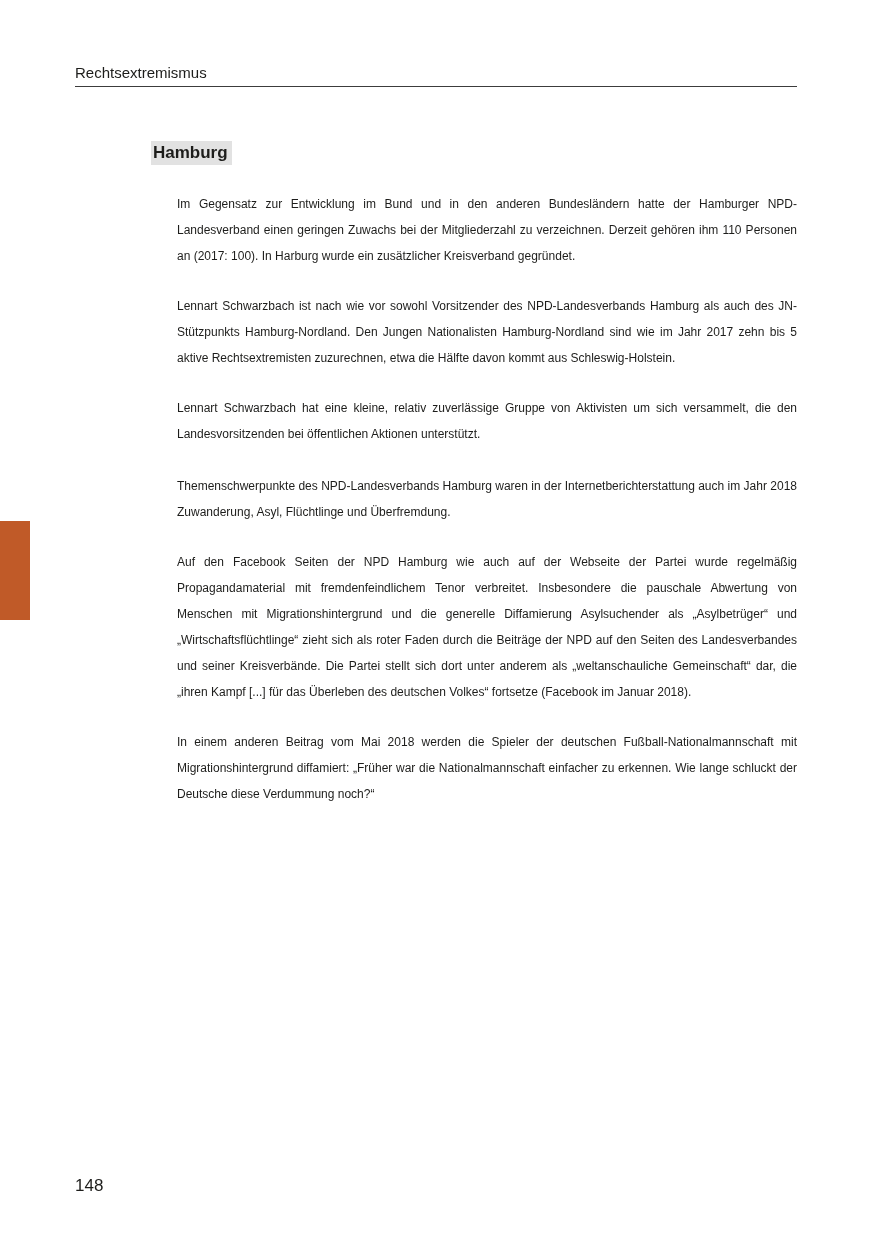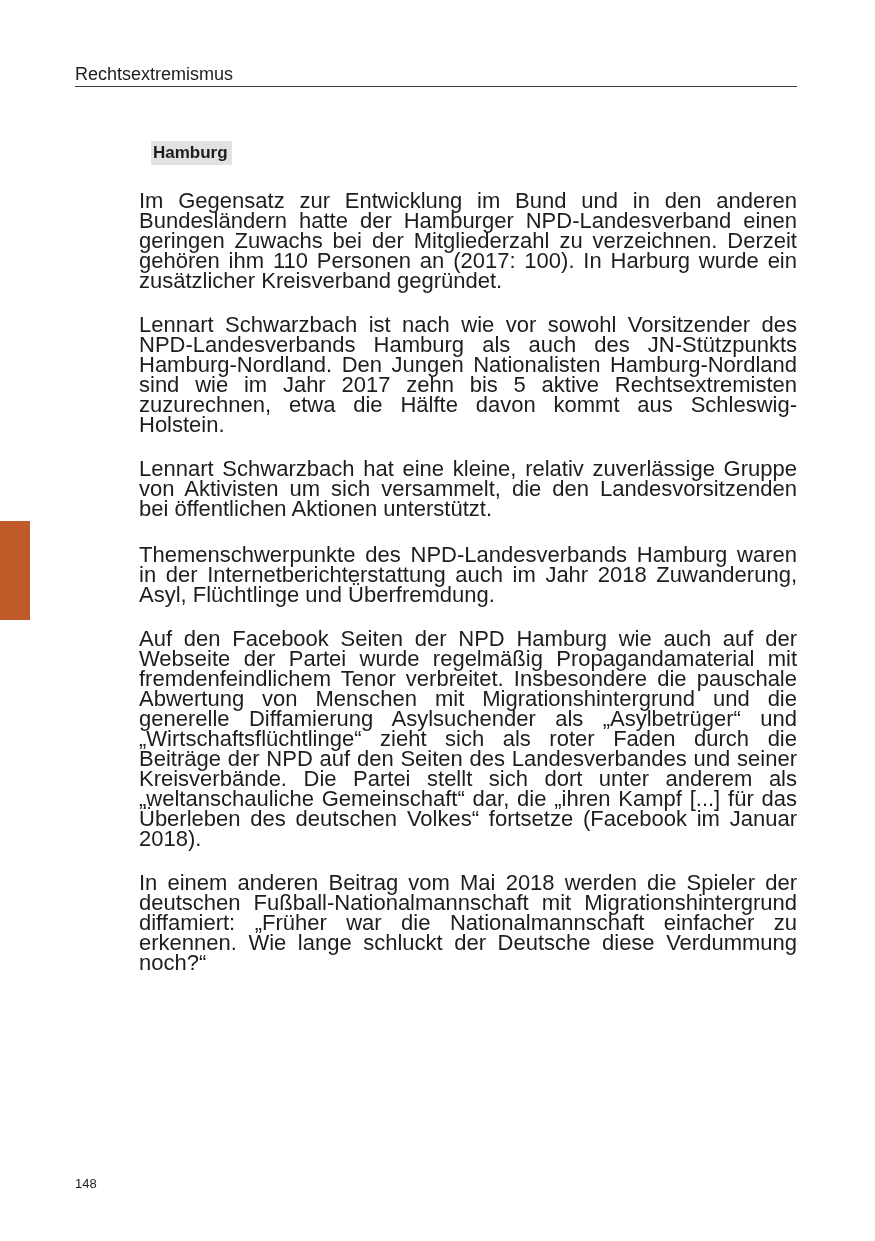--- a/index.html
+++ b/index.html
@@ -17,21 +17,21 @@
     position: relative;
     width: 875px;
     height: 1241px;
     background: #ffffff;
     overflow: hidden;
   }
   .running-head {
     position: absolute;
     left: 75px;
     top: 64px;
-    font-size: 18px;
+    font-size: 15px;
     color: #1d1d1b;
   }
   .header-rule {
     position: absolute;
     left: 75px;
     top: 86px;
     width: 722px;
     height: 1px;
     background: #3c3c3c;
     border: none;
@@ -56,35 +56,36 @@
     font-weight: bold;
     background: var(--heading-highlight);
     padding: 2px 4px 2px 2px;
     line-height: 1.2;
     margin-left: 12px;
   }
   .section-heading.second {
     margin-top: 46px;
   }
   .content p {
-    font-size: 22px;
-    line-height: 20px;
+    font-size: 12px;
+    line-height: 26px;
     text-align: justify;
     margin-top: 24px;
     hyphens: auto;
+    margin-left: 38px;
     -webkit-hyphens: auto;
   }
   .content p.first-after-heading {
     margin-top: 26px;
   }
   .page-number {
     position: absolute;
     left: 75px;
     top: 1176px;
-    font-size: 13px;
+    font-size: 17px;
     color: #1d1d1b;
   }
 </style>
 </head>
 <body>
 
 <div class="page">
 
   <div class="running-head">Rechtsextremismus</div>
 

